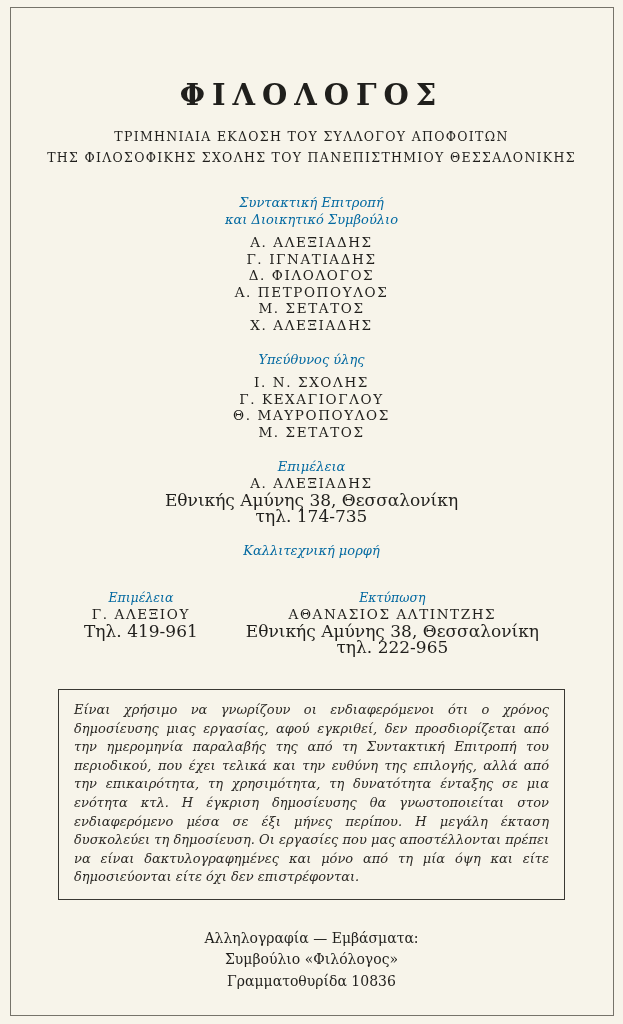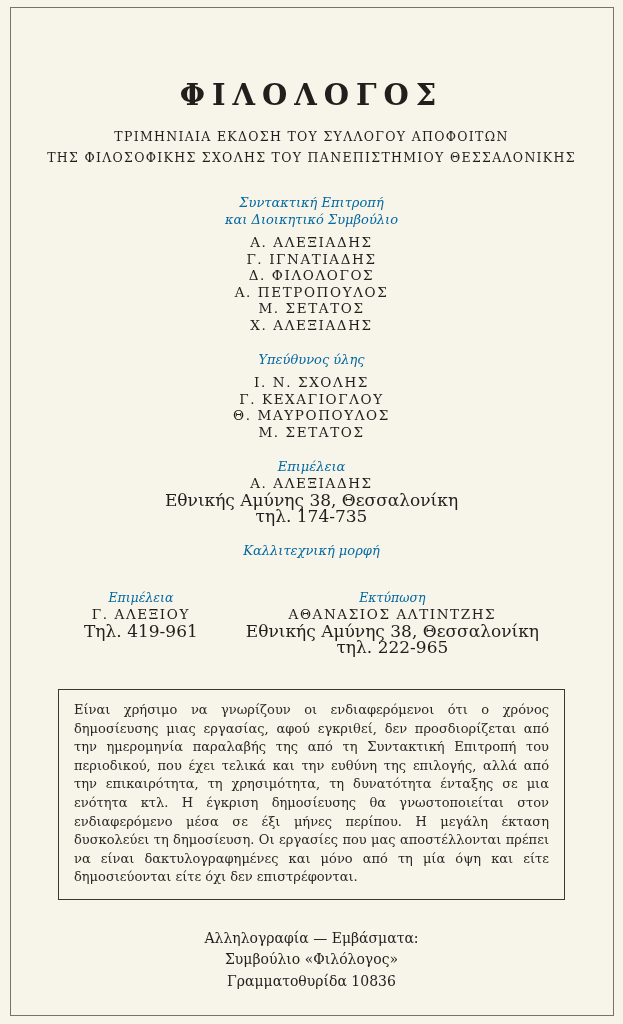--- a/index.html
+++ b/index.html
@@ -65,20 +65,21 @@
   }
   .col{
     text-align:center;
   }
   .col .sec-heading{font-size:12.5px;}
   .notice-box{
     margin:34px 26px 0 26px;
     border:1px solid #3a3833;
     padding:11px 15px 12px 15px;
     text-align:justify;
+    font-style:italic;
     font-size:13px;
     line-height:18.6px;
     color:#2a2824;
   }
   .bottom-block{
     font-size:14px;
     line-height:21.5px;
   }
   .bottom-block.first{margin-top:28px;}
 </style>

